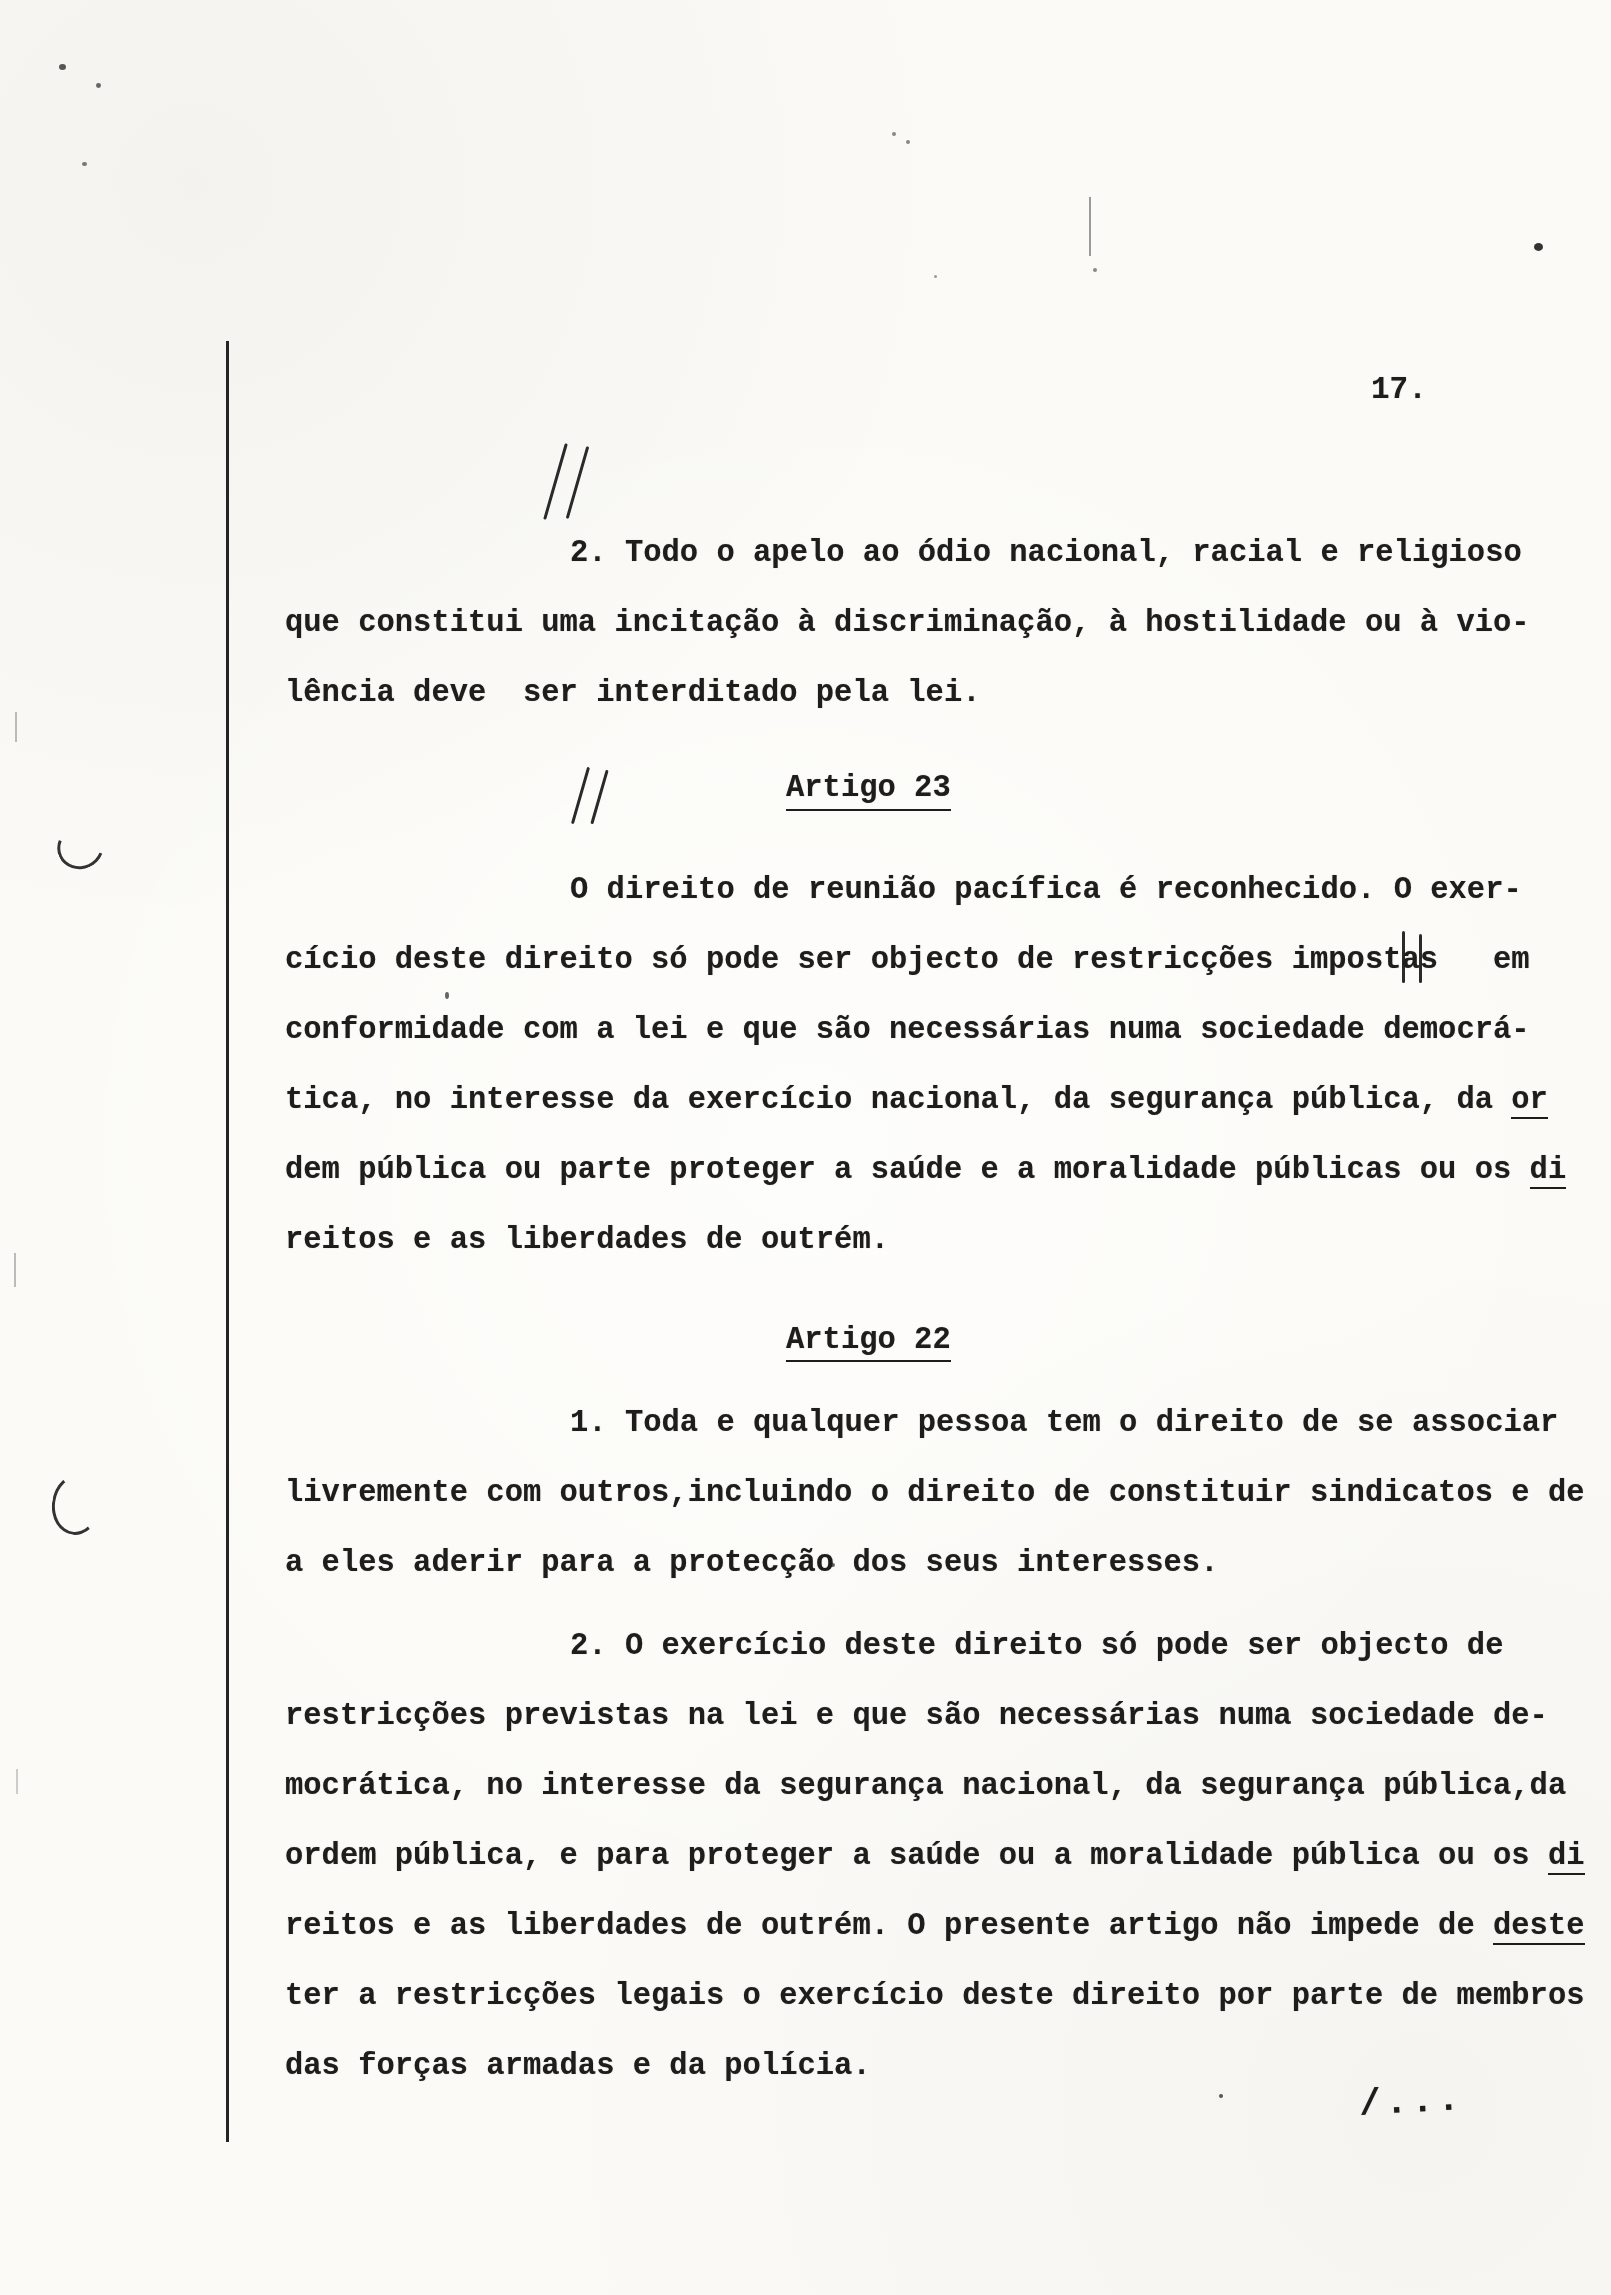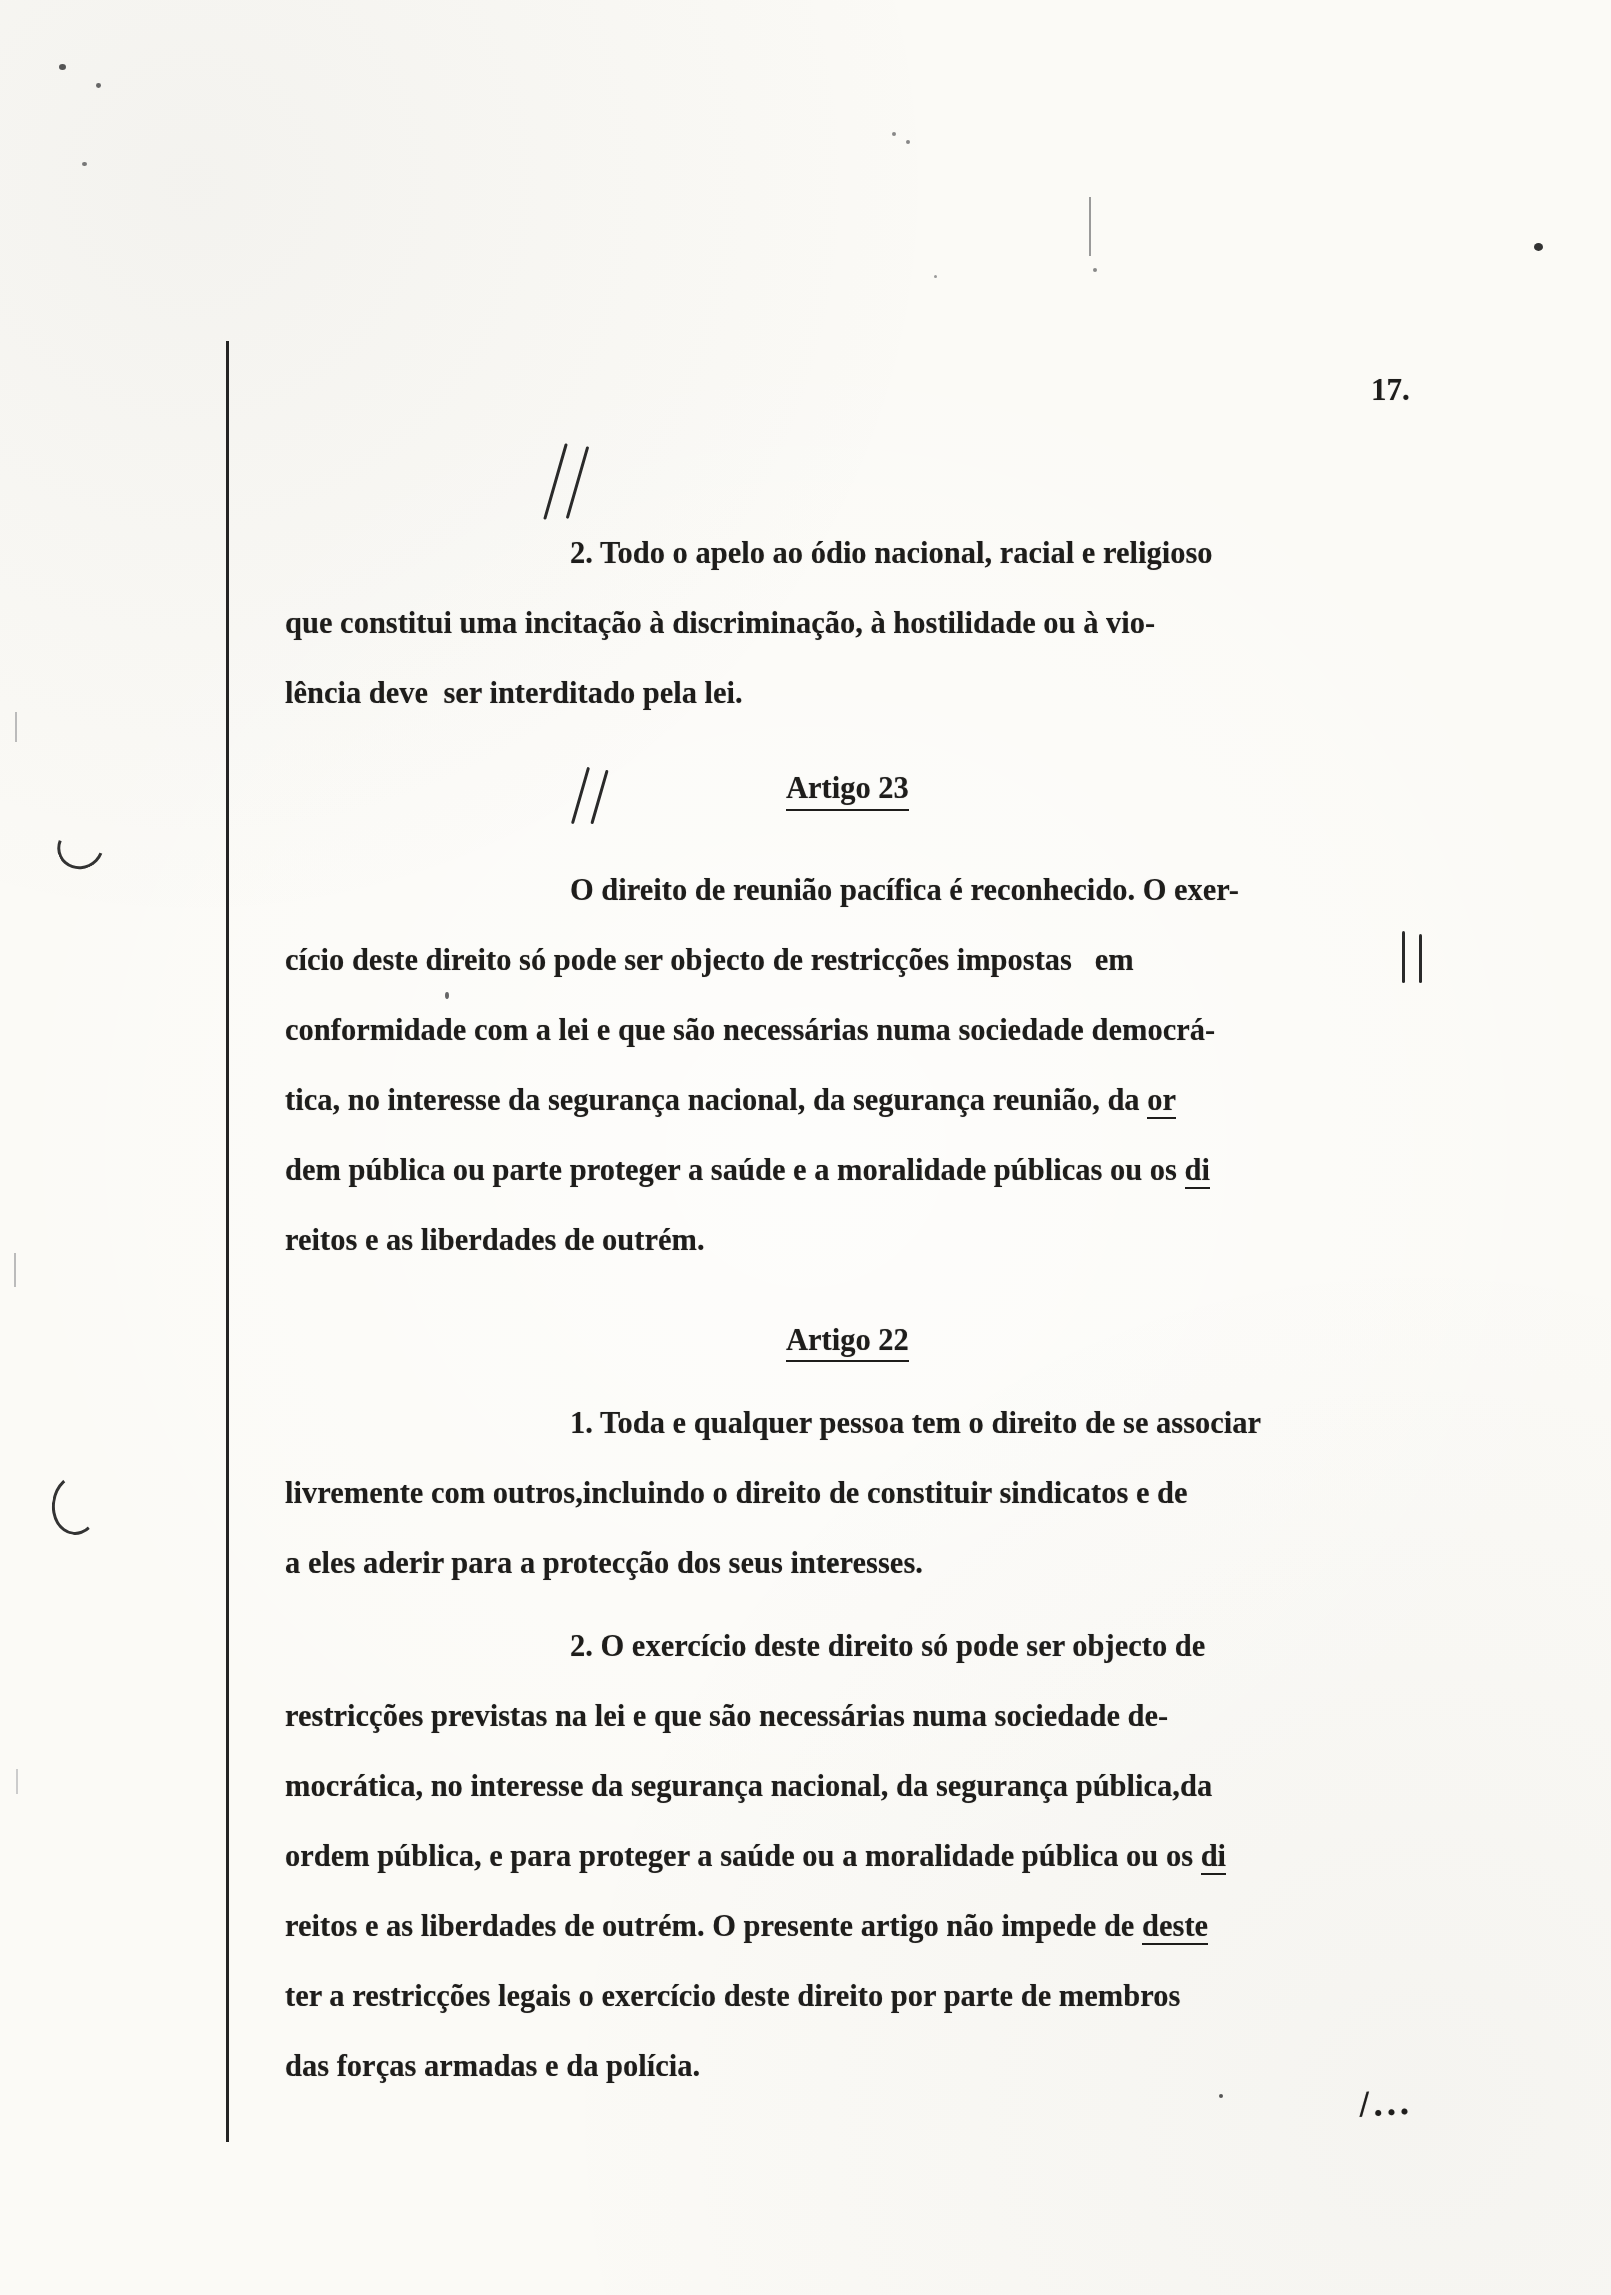--- a/index.html
+++ b/index.html
@@ -8,21 +8,21 @@
     position:relative;
     background:#fbfaf6;
     background-image:
       radial-gradient(circle at 12% 8%, rgba(60,60,60,0.04), transparent 30%),
       radial-gradient(circle at 88% 92%, rgba(60,60,60,0.03), transparent 35%),
       radial-gradient(circle at 50% 50%, rgba(255,255,255,0.6), transparent 60%);
     font-family:"Liberation Mono","DejaVu Sans Mono",monospace;
     color:#1e1d1b;
     overflow:hidden;
   }
-  .sheet { position:absolute; inset:0;font-family:Liberation Serif, serif; }
+  .sheet { position:absolute; inset:0; }
 
   
   .margin-rule {
     position:absolute; left:226px; top:341px;
     width:2.5px; height:1801px;
     background:#242424;
   }
 
   
   .page-number {
@@ -119,21 +119,21 @@
       </div>
 
     <div class="article-heading h21">
       <span class="u-text">Artigo 23</span>
     </div>
 
     <div class="para p21">
         <div class="line">O direito de reunião pacífica é reconhecido. O exer-</div>
         <div class="line">cício deste direito só pode ser objecto de restricções impostas   em</div>
         <div class="line">conformidade com a lei e que são necessárias numa sociedade democrá-</div>
-        <div class="line"><span>tica, no interesse da segurança nacional, da segurança reunião, da </span><span class="u-end">or</span></div>
+        <div class="line"><span>tica, no interesse da exercício nacional, da segurança pública, da </span><span class="u-end">or</span></div>
         <div class="line"><span>dem pública ou parte proteger a saúde e a moralidade públicas ou os </span><span class="u-end">di</span></div>
         <div class="line">reitos e as liberdades de outrém.</div>
       </div>
 
     <div class="article-heading h22">
       <span class="u-text">Artigo 22</span>
     </div>
 
     <div class="para p22a">
         <div class="line">1. Toda e qualquer pessoa tem o direito de se associar</div>

